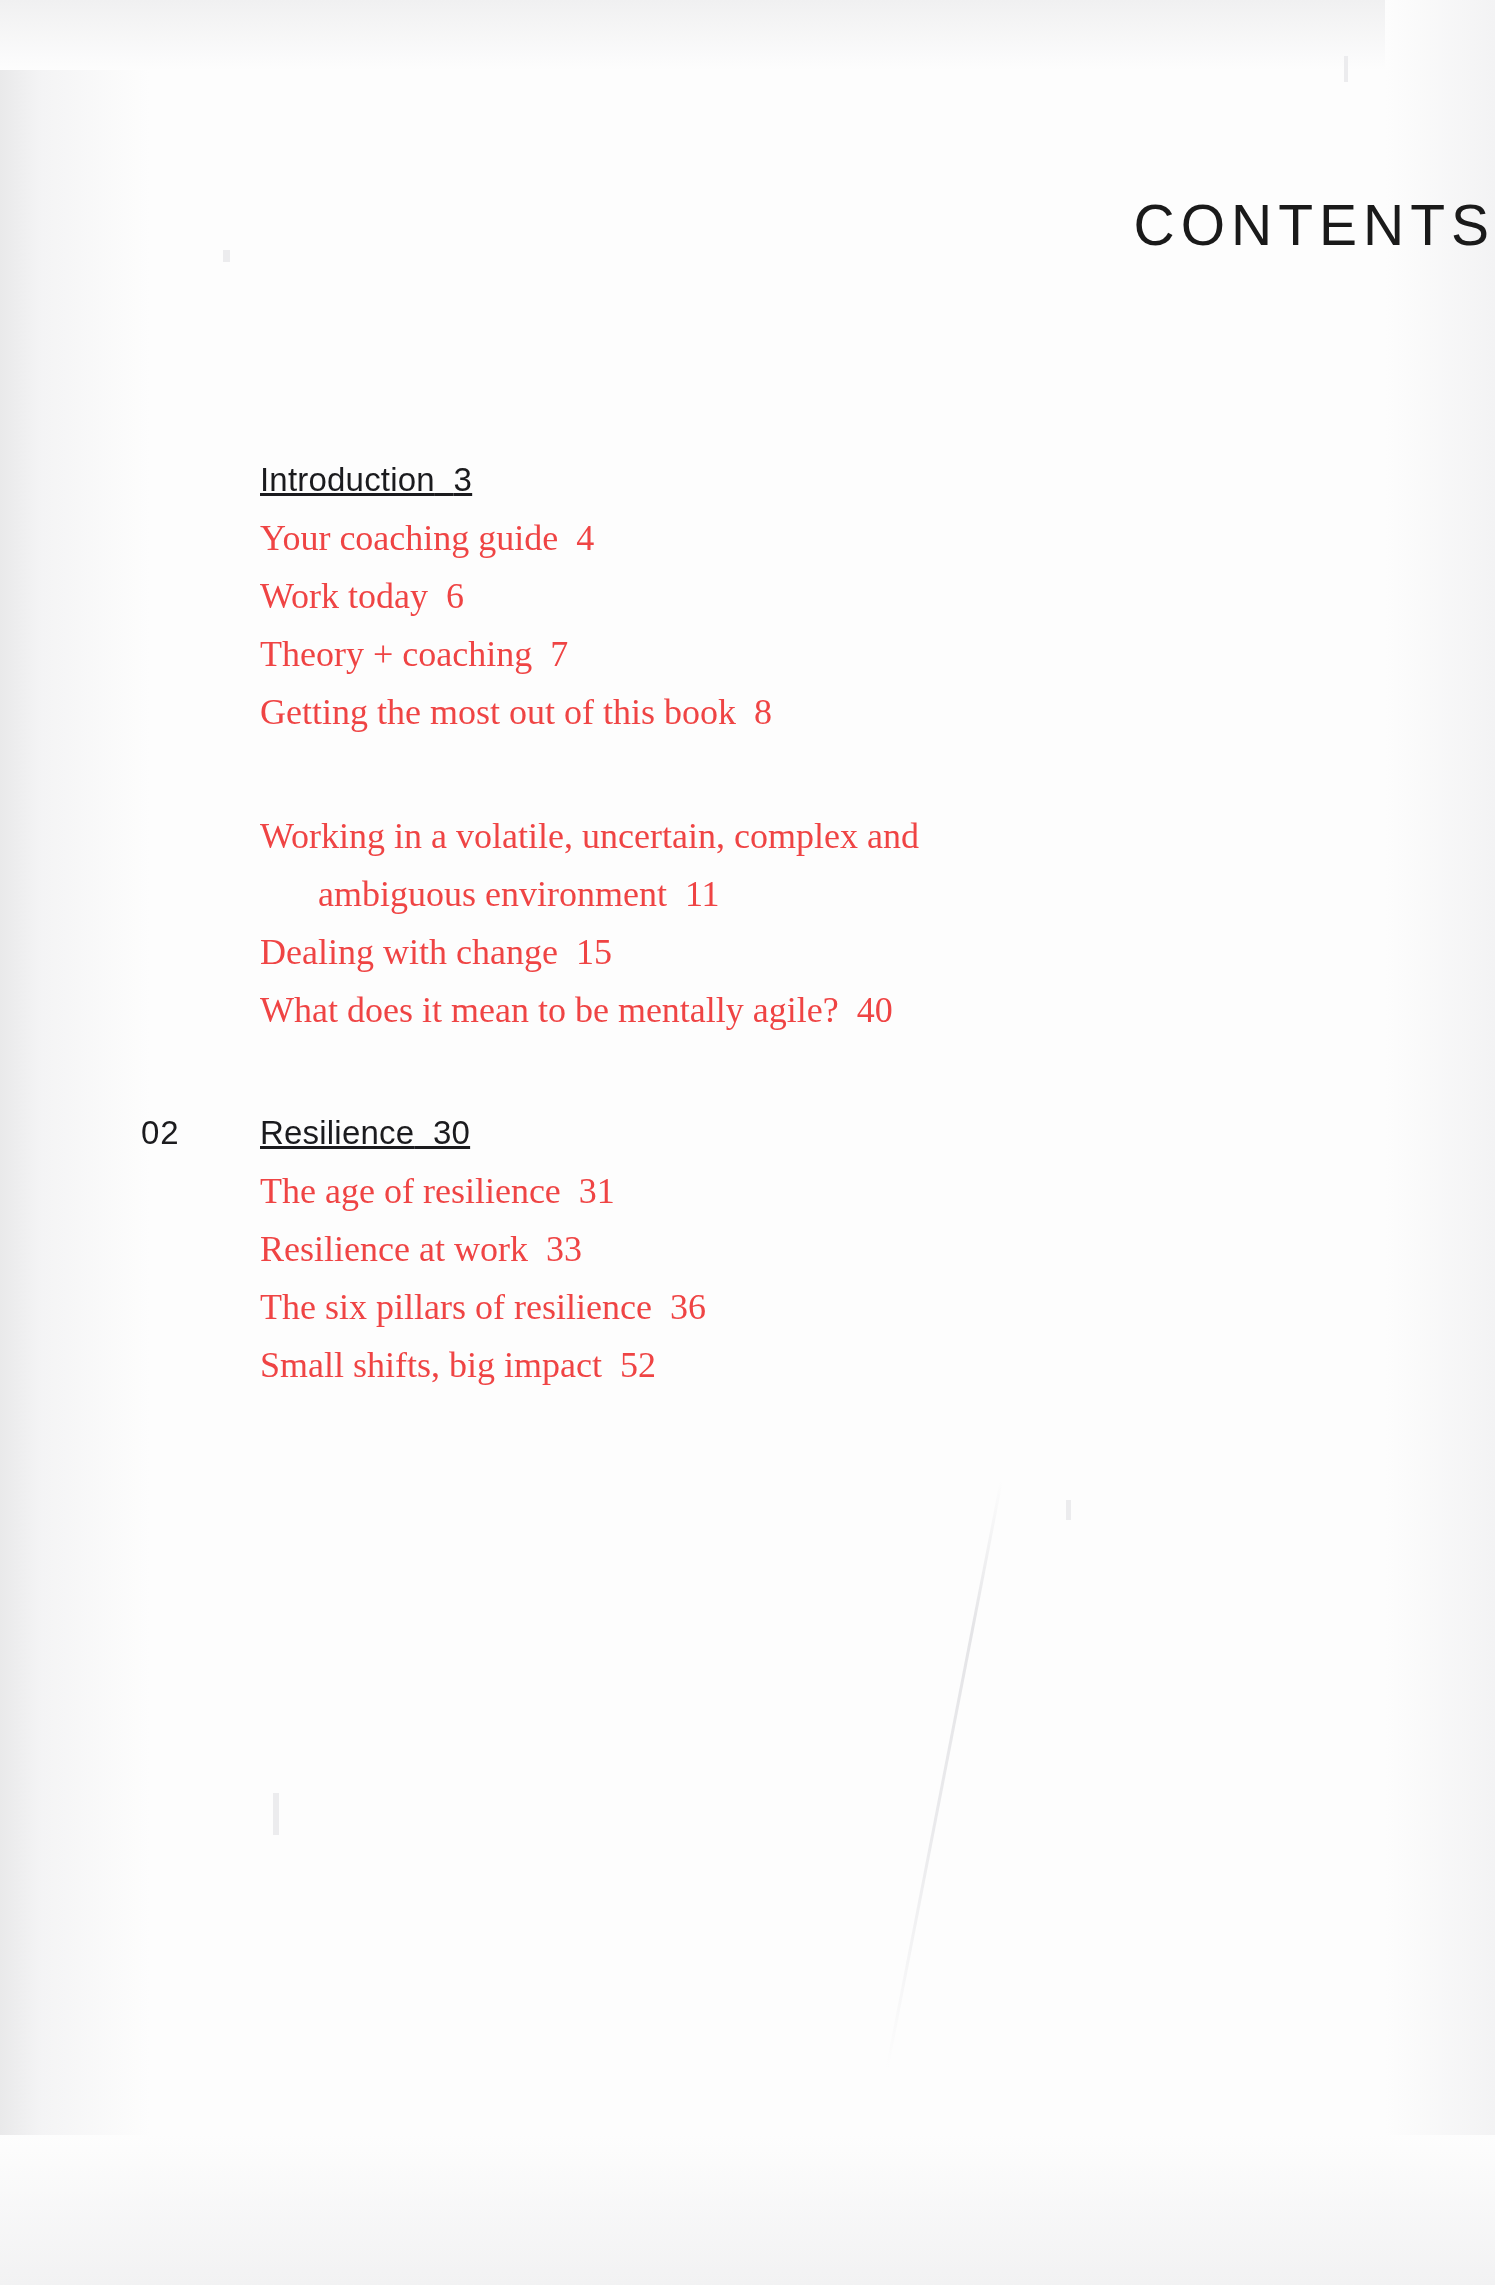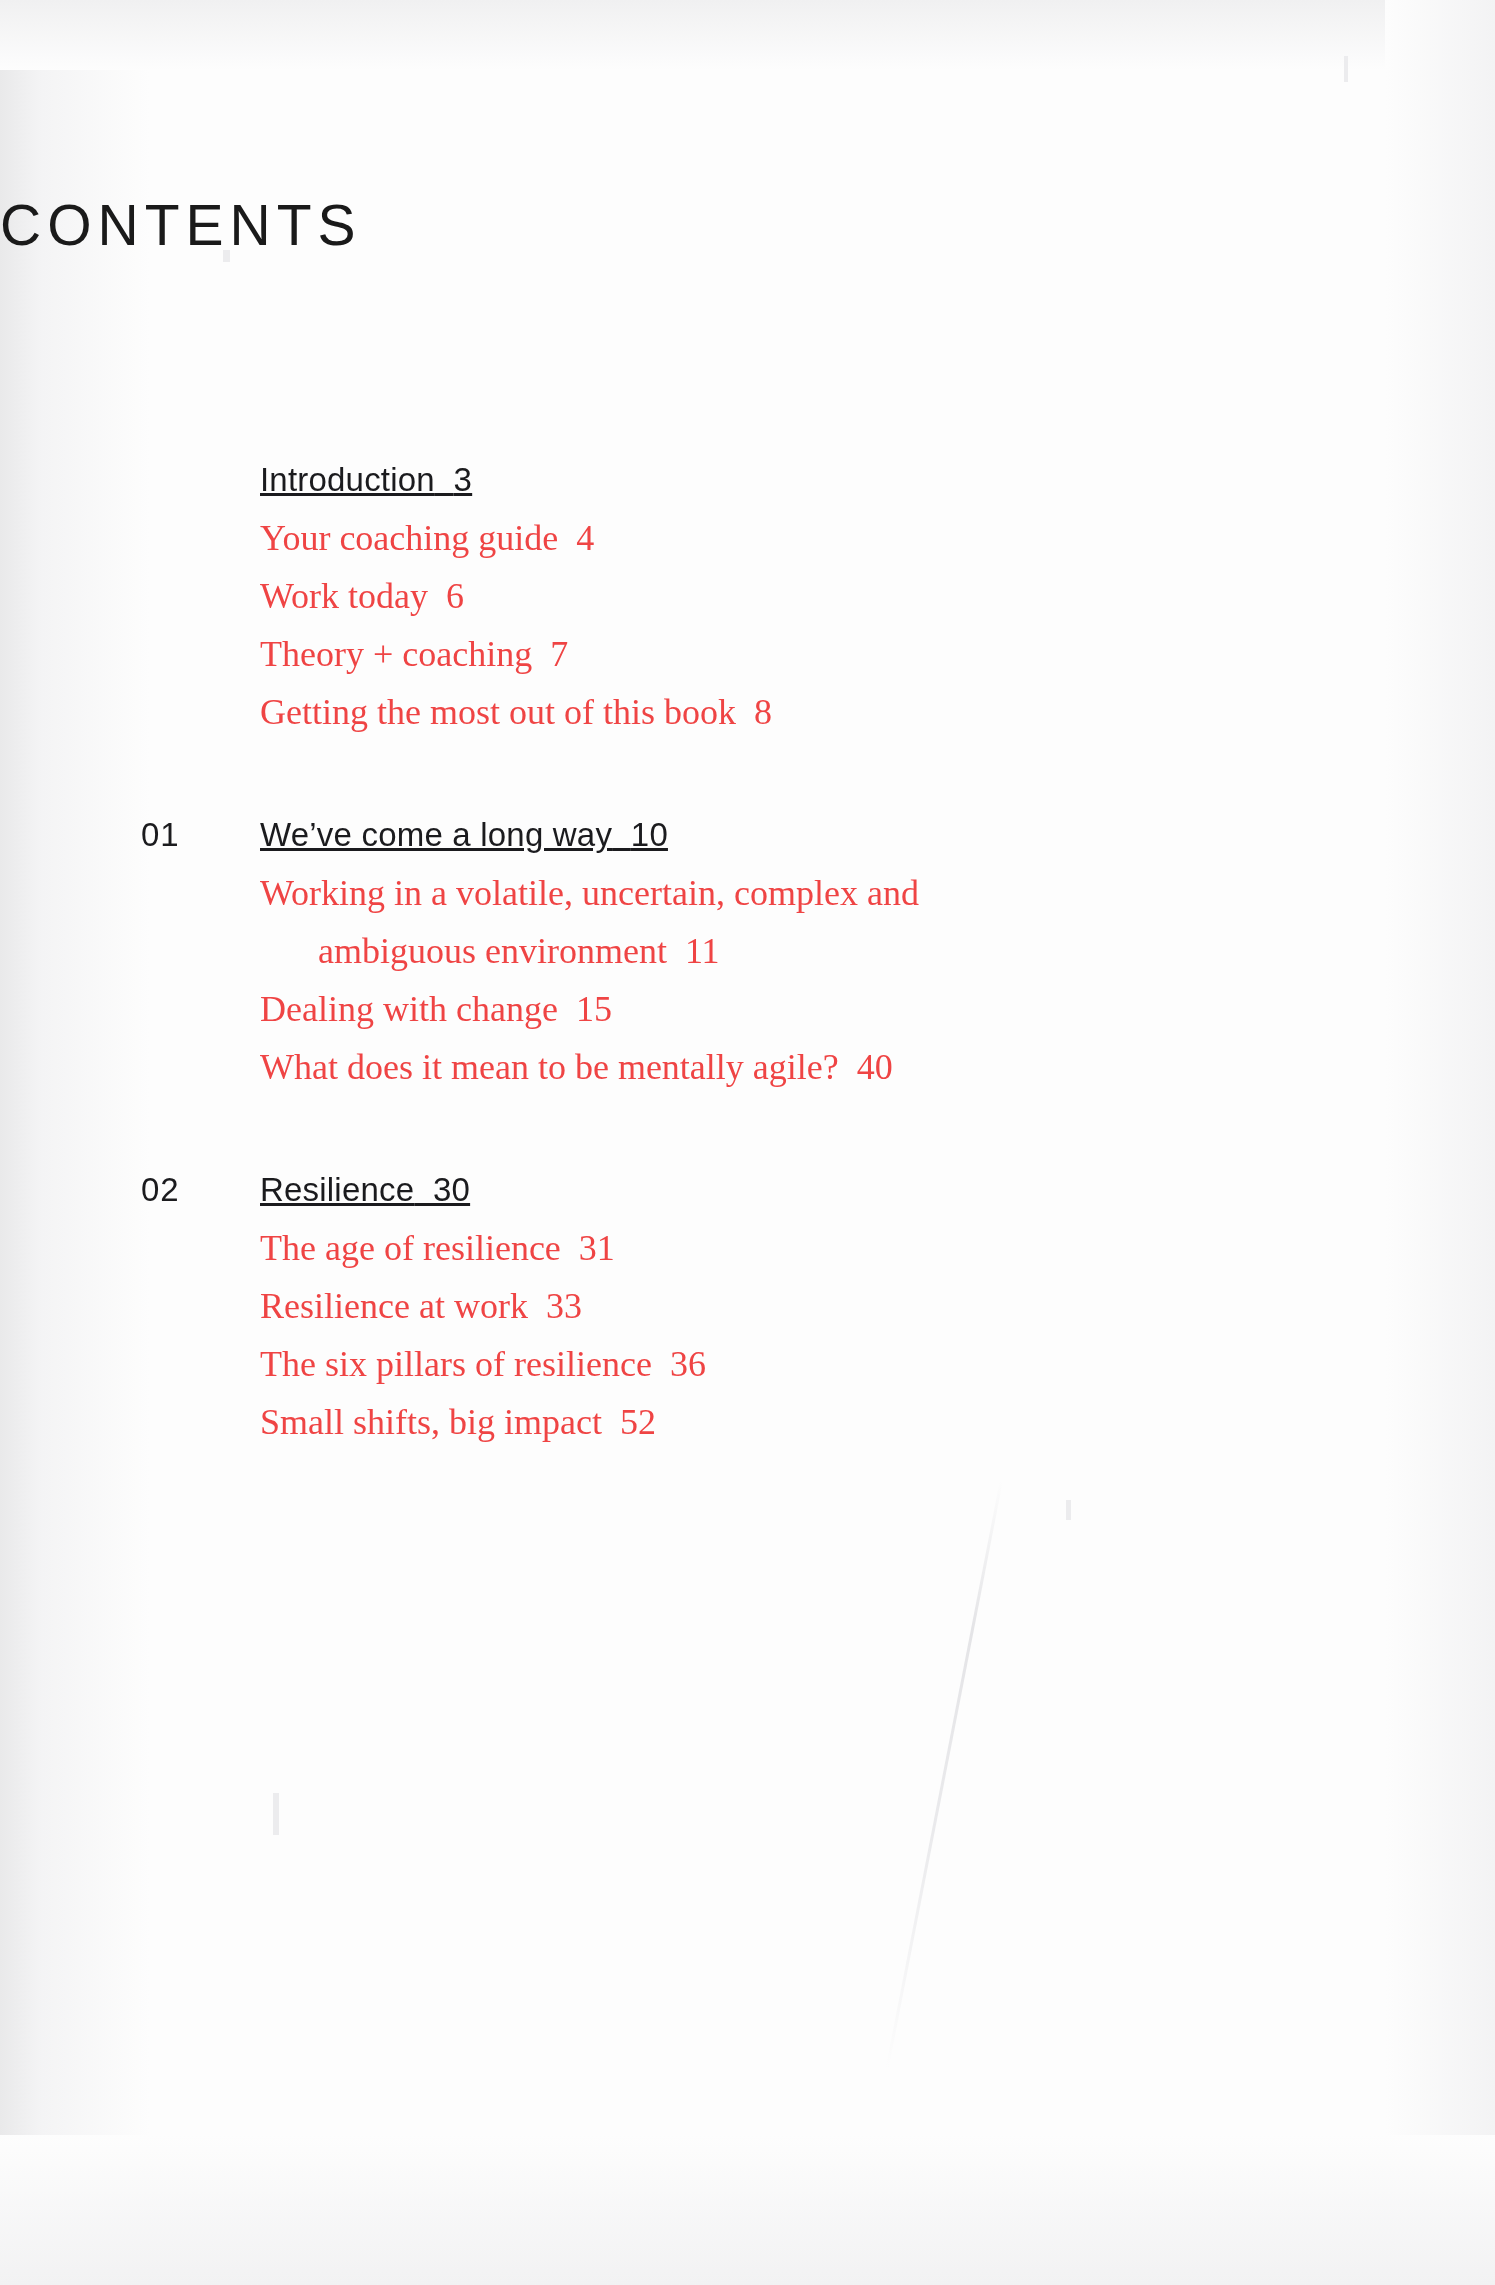--- a/index.html
+++ b/index.html
@@ -67,21 +67,21 @@
     left: 0; top: 0;
     width: 1495px;
     height: 2285px;
   }
 
   .toc-title {
     position: absolute;
     left: 0;
     top: 192px;
     width: 1495px;
-    text-align: left;
+    text-align: right;
     font-family: "Liberation Sans", sans-serif;
     font-weight: 300;
     font-size: 57px;
     letter-spacing: 6px;
     color: #1a1a1a;
     white-space: pre;
   }
 
   .toc-body {
     position: absolute;
@@ -184,21 +184,20 @@
           <div class="chapter">
             <div class="chapter-head"><span>Introduction</span>  <span>3</span></div>
             <div class="entries">
               <div class="entry"><span>Your coaching guide</span>  <span class="entry-page">4</span></div>
               <div class="entry"><span>Work today</span>  <span class="entry-page">6</span></div>
               <div class="entry"><span>Theory + coaching</span>  <span class="entry-page">7</span></div>
               <div class="entry"><span>Getting the most out of this book</span>  <span class="entry-page">8</span></div>
             </div>
           </div>
           <div class="chapter">
-            <div class="chapter-head"><span class="chapter-num">01</span><span>We’ve come a long way</span>  <span>10</span></div>
             <div class="entries">
               <div class="entry"><span>Working in a volatile, uncertain, complex and</span><span class="cont"><span>ambiguous environment</span>  <span class="entry-page">11</span></span></div>
               <div class="entry"><span>Dealing with change</span>  <span class="entry-page">15</span></div>
               <div class="entry"><span>What does it mean to be mentally agile?</span>  <span class="entry-page">40</span></div>
             </div>
           </div>
           <div class="chapter">
             <div class="chapter-head"><span class="chapter-num">02</span><span>Resilience</span>  <span>30</span></div>
             <div class="entries">
               <div class="entry"><span>The age of resilience</span>  <span class="entry-page">31</span></div>

